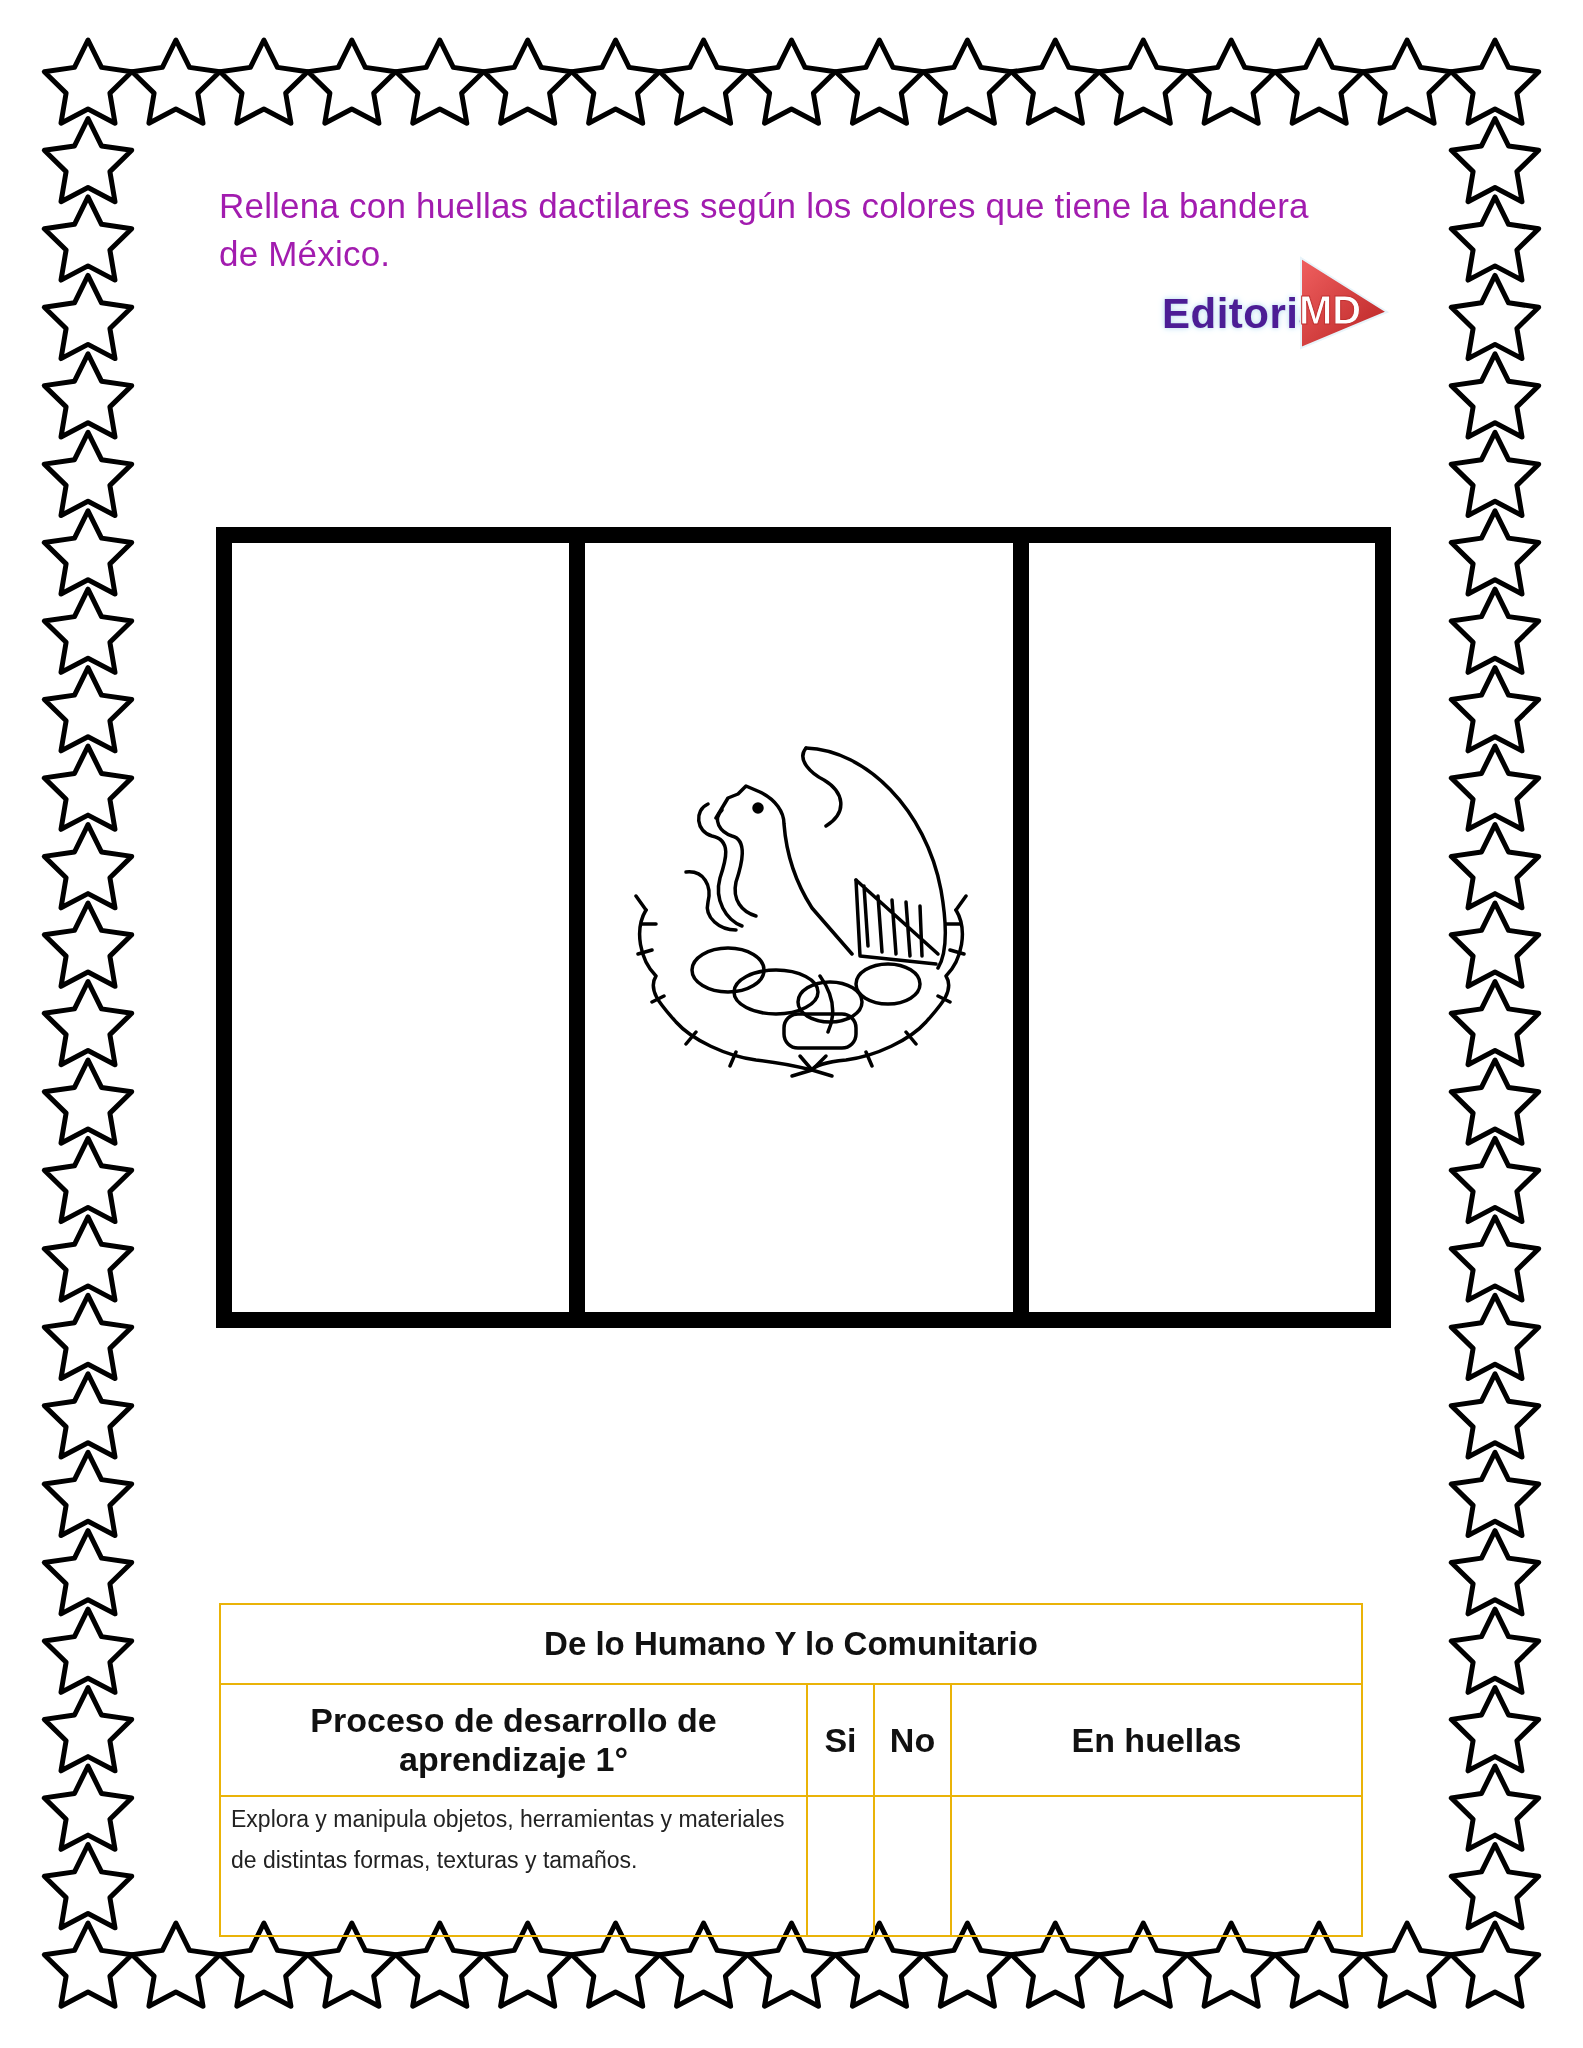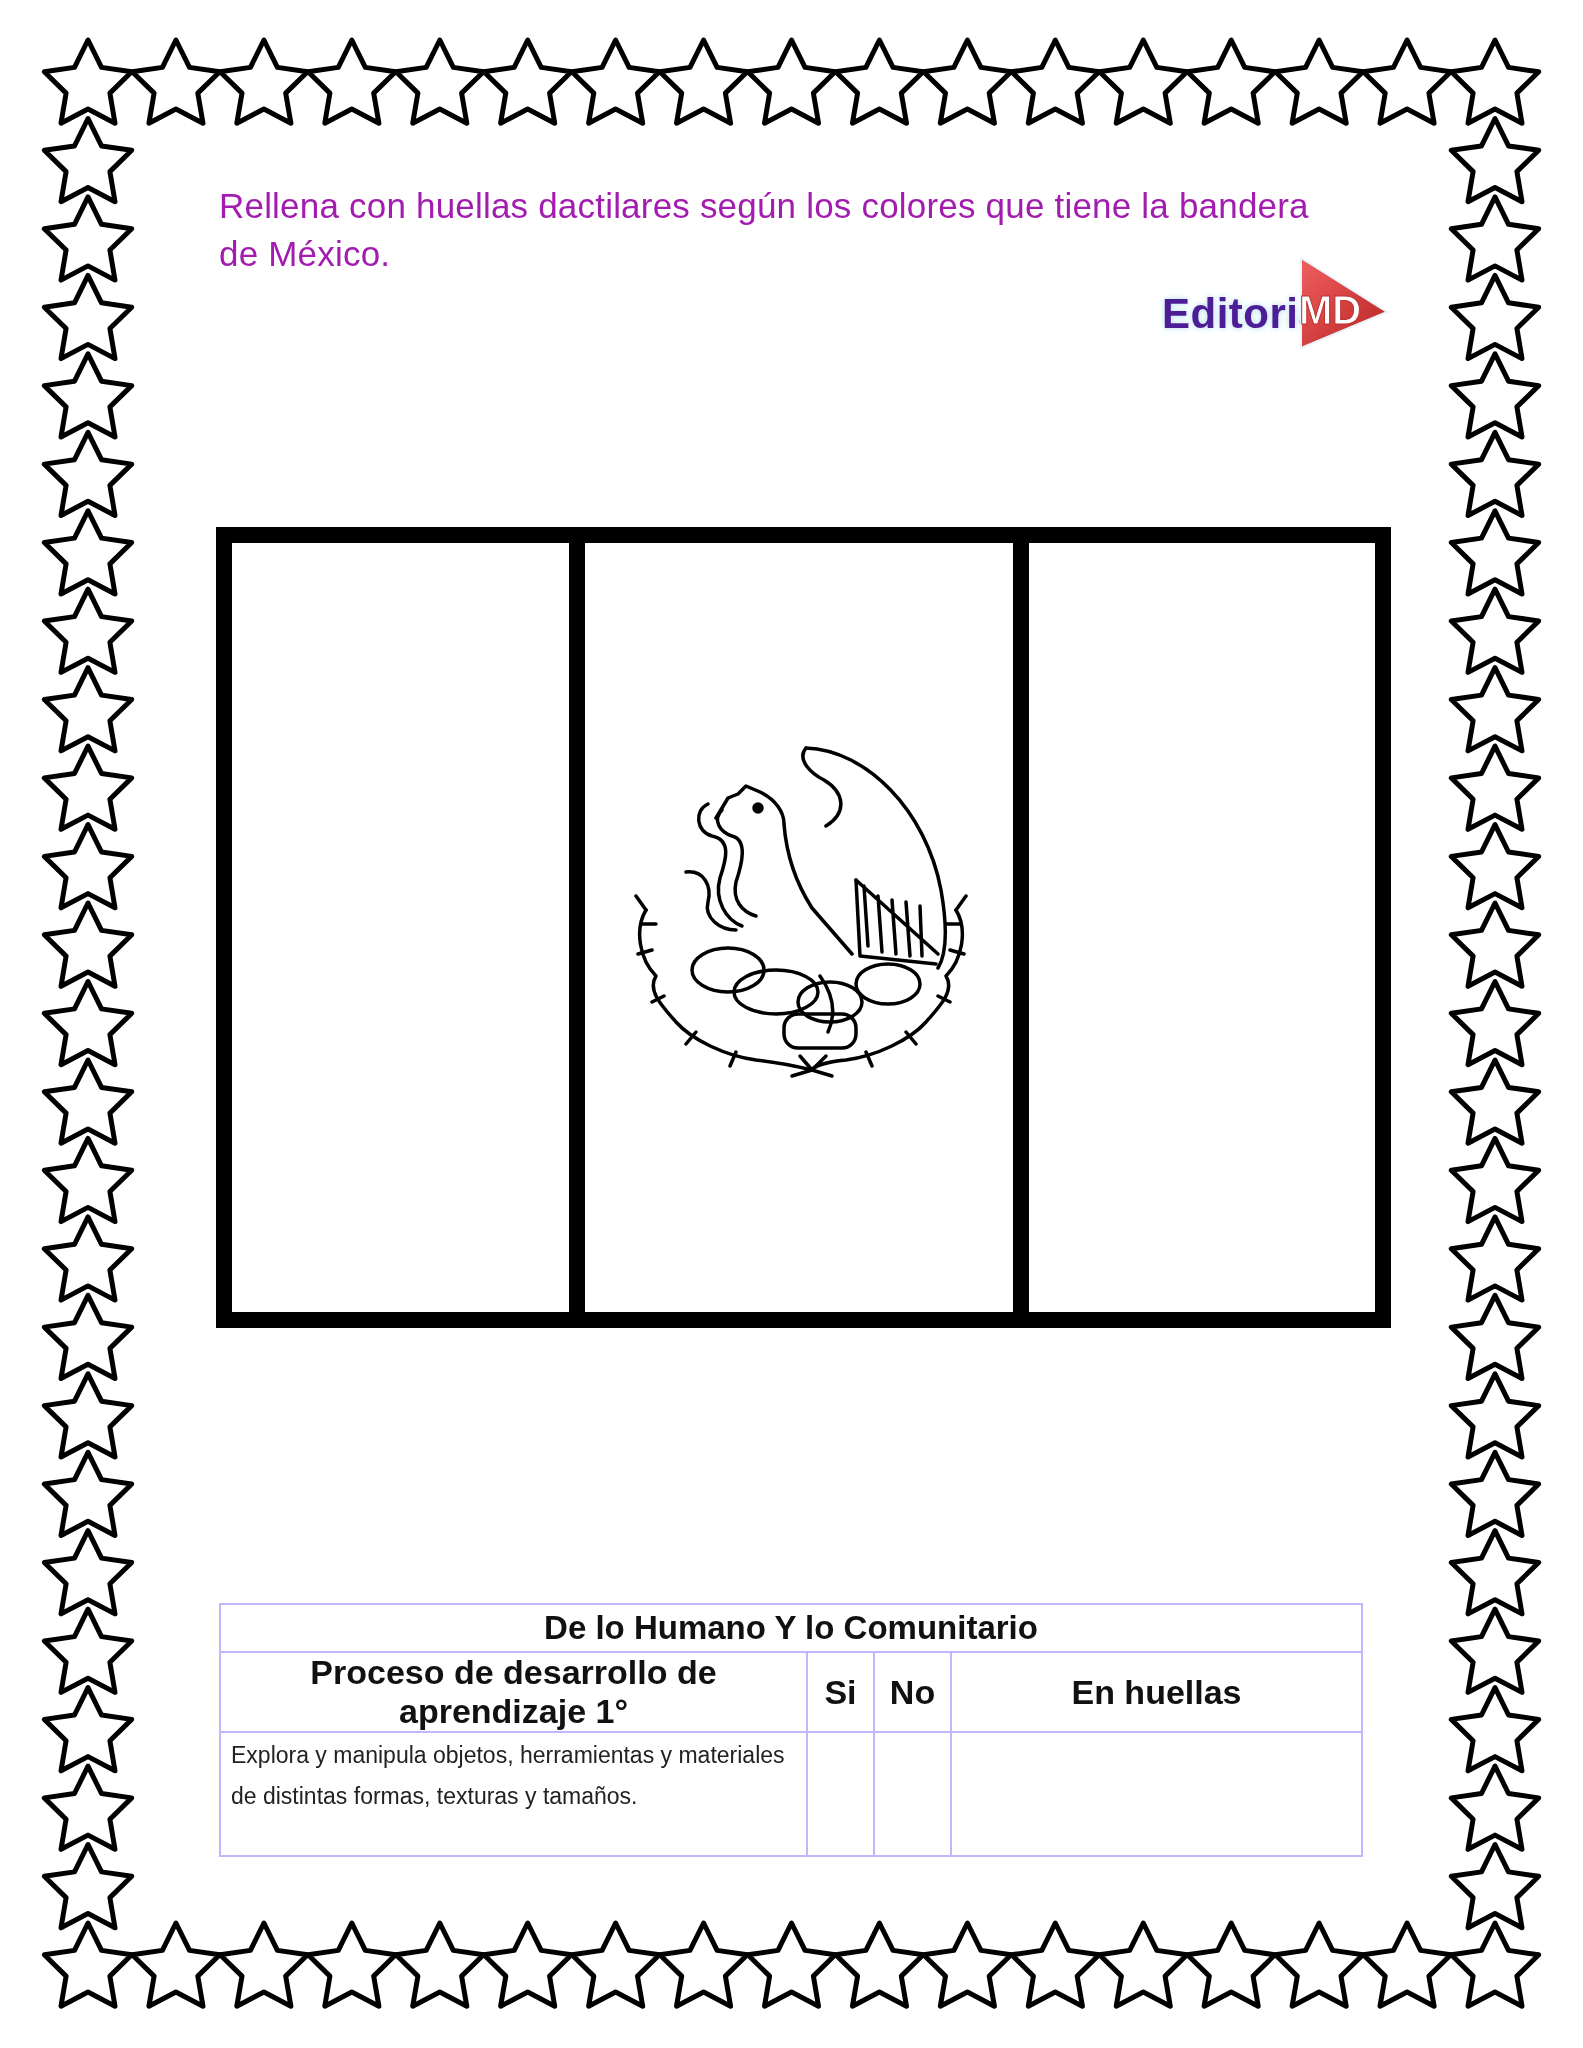--- a/index.html
+++ b/index.html
@@ -7,21 +7,21 @@
   #stars { position:absolute; left:0; top:0; width:1583px; height:2048px; }
   .instructions { position:absolute; left:219px; top:182px; width:1100px; font-size:35px; line-height:48px; color:#a21caf; letter-spacing:0.2px; }
   .logo { position:absolute; left:1155px; top:252px; width:240px; height:100px; }
   .logo-text { position:absolute; left:7px; top:38px; font-size:42px; font-weight:bold; color:#4c1d95; text-shadow:0 0 4px #bfe0f2, 0 0 8px #d8eef8; letter-spacing:0.5px; }
   .logo svg { position:absolute; left:128px; top:0; }
   .flag { position:absolute; left:216px; top:527px; width:1175px; height:801px; }
   .flag-frame { position:absolute; inset:0; border:16px solid #000; box-sizing:border-box; }
   .flag-div { position:absolute; top:0; bottom:0; width:16px; background:#000; }
   .emblem { position:absolute; left:400px; top:213px; width:360px; height:340px; }
   table.eval { position:absolute; left:219px; top:1603px; width:1144px; border-collapse:collapse; font-size:32px; }
-  table.eval td, table.eval th { border:2px solid #c4b5fd; padding:0 10px; }
+  table.eval td, table.eval th { border:2px solid #eab308; padding:16px 10px; }
   table.eval th { font-weight:bold; text-align:center; }
   .eval .title-row th { height:46px; font-size:33px; }
   .eval .head-row th { height:48px; font-size:34px; }
   .eval .body-row td { height:120px; vertical-align:top; font-size:23px; line-height:41px; color:#222; padding-top:2px; }
 </style>
 </head>
 <body>
 
 <svg id="stars" xmlns="http://www.w3.org/2000/svg" width="1583" height="2048">
     <path d="M88.0 40.0 L101.5 67.4 L131.7 71.8 L109.9 93.1 L115.0 123.2 L88.0 109.0 L61.0 123.2 L66.1 93.1 L44.3 71.8 L74.5 67.4 Z" fill="#fff" stroke="#000" stroke-width="5" stroke-linejoin="round"></path>

